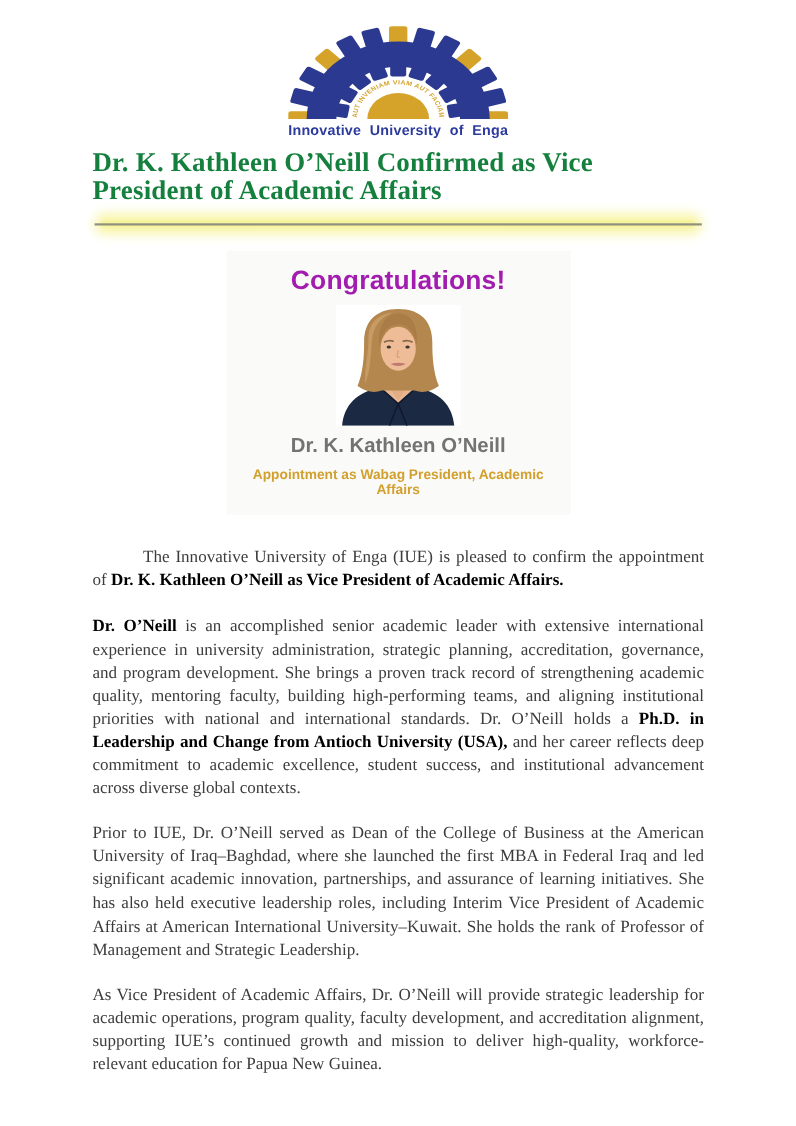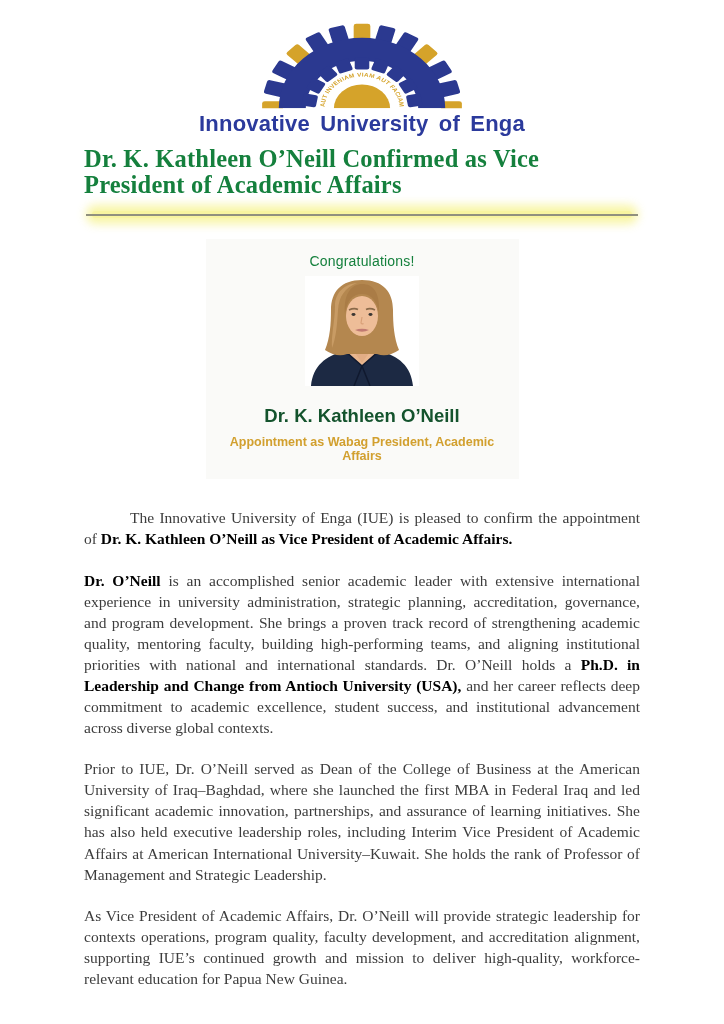--- a/index.html
+++ b/index.html
@@ -7,21 +7,21 @@
     width:724px;height:1024px;background:#ffffff;overflow:hidden;
     font-family:"Liberation Serif", serif;color:#3a3a3a;
   }
   .page{padding:22px 84px 0 84px;}
 
   
   .logo-wrap{text-align:center;}
   .gear-svg{display:block;margin:0 auto;}
   .logo-name{
     font-family:"Liberation Sans", sans-serif;font-weight:bold;
-    font-size:22px;color:#2b3a9c;margin-top:1px;letter-spacing:0.2px;word-spacing:4px;
+    font-size:13px;color:#2b3a9c;margin-top:1px;letter-spacing:0.2px;word-spacing:4px;
   }
 
   
   h1.headline{
     margin:9px 0 0 0;font-family:"Liberation Serif", serif;font-weight:bold;
     font-size:24.5px;line-height:1.07;color:#15803d;letter-spacing:0.2px;
   }
 
   
   .divider{position:relative;height:16px;margin:9px 2px 0 2px;}
@@ -30,27 +30,27 @@
     background:#f7f4a0;box-shadow:0 0 10px 6px rgba(247,243,150,0.85);
   }
   .divider .line{position:absolute;left:0;right:0;top:7px;height:2px;background:#90907e;}
 
   
   .card{
     width:295px;margin:16px auto 0 auto;background:#fafaf8;
     padding:14px 9px 16px 9px;text-align:center;
   }
   .congrats{
-    font-family:"Liberation Sans", sans-serif;font-weight:normal;
-    font-size:14px;color:#15803d;letter-spacing:0.2px;
+    font-family:"Liberation Sans", sans-serif;font-weight:bold;
+    font-size:24px;color:#a21caf;letter-spacing:0.2px;
   }
   .portrait-svg{display:block;margin:7px auto 0 auto;}
   .person-name{
     font-family:"Liberation Sans", sans-serif;font-weight:bold;
-    font-size:18.5px;color:#14532d;margin-top:19px;
+    font-size:18.5px;color:#737373;margin-top:7px;
   }
   .caption{
     font-family:"Liberation Sans", sans-serif;font-weight:bold;
     font-size:12.5px;color:#d2a02f;margin-top:8px;
   }
 
   
   .article{margin-top:28px;font-size:15.5px;line-height:1.36;color:#3c3c3c;}
   .dateline{margin:0 0 20px 0;}
   p.body-p{text-align:justify;margin:0 0 20px 0;}
@@ -196,16 +196,16 @@
     </svg>
 
     <div class="person-name">Dr. K. Kathleen O’Neill</div>
     <div class="caption">Appointment as Wabag President, Academic Affairs</div>
   </div>
 
   <div class="article">
     <p class="body-p indent-first"><span>The Innovative University of Enga (IUE) is pleased to confirm the appointment of </span><b>Dr. K. Kathleen O’Neill as Vice President of Academic Affairs.</b></p>
     <p class="body-p"><b>Dr. O’Neill</b><span> is an accomplished senior academic leader with extensive international experience in university administration, strategic planning, accreditation, governance, and program development. She brings a proven track record of strengthening academic quality, mentoring faculty, building high-performing teams, and aligning institutional priorities with national and international standards. Dr. O’Neill holds a </span><b>Ph.D. in Leadership and Change from Antioch University (USA),</b><span> and her career reflects deep commitment to academic excellence, student success, and institutional advancement across diverse global contexts.</span></p>
     <p class="body-p"><span>Prior to IUE, Dr. O’Neill served as Dean of the College of Business at the American University of Iraq–Baghdad, where she launched the first MBA in Federal Iraq and led significant academic innovation, partnerships, and assurance of learning initiatives. She has also held executive leadership roles, including Interim Vice President of Academic Affairs at American International University–Kuwait. She holds the rank of Professor of Management and Strategic Leadership.</span></p>
-    <p class="body-p"><span>As Vice President of Academic Affairs, Dr. O’Neill will provide strategic leadership for contexts operations, program quality, faculty development, and accreditation alignment, supporting IUE’s continued growth and mission to deliver high-quality, workforce-relevant education for Papua New Guinea.</span></p>
+    <p class="body-p"><span>As Vice President of Academic Affairs, Dr. O’Neill will provide strategic leadership for academic operations, program quality, faculty development, and accreditation alignment, supporting IUE’s continued growth and mission to deliver high-quality, workforce-relevant education for Papua New Guinea.</span></p>
   </div>
 
 </div>
 
 </body></html>

